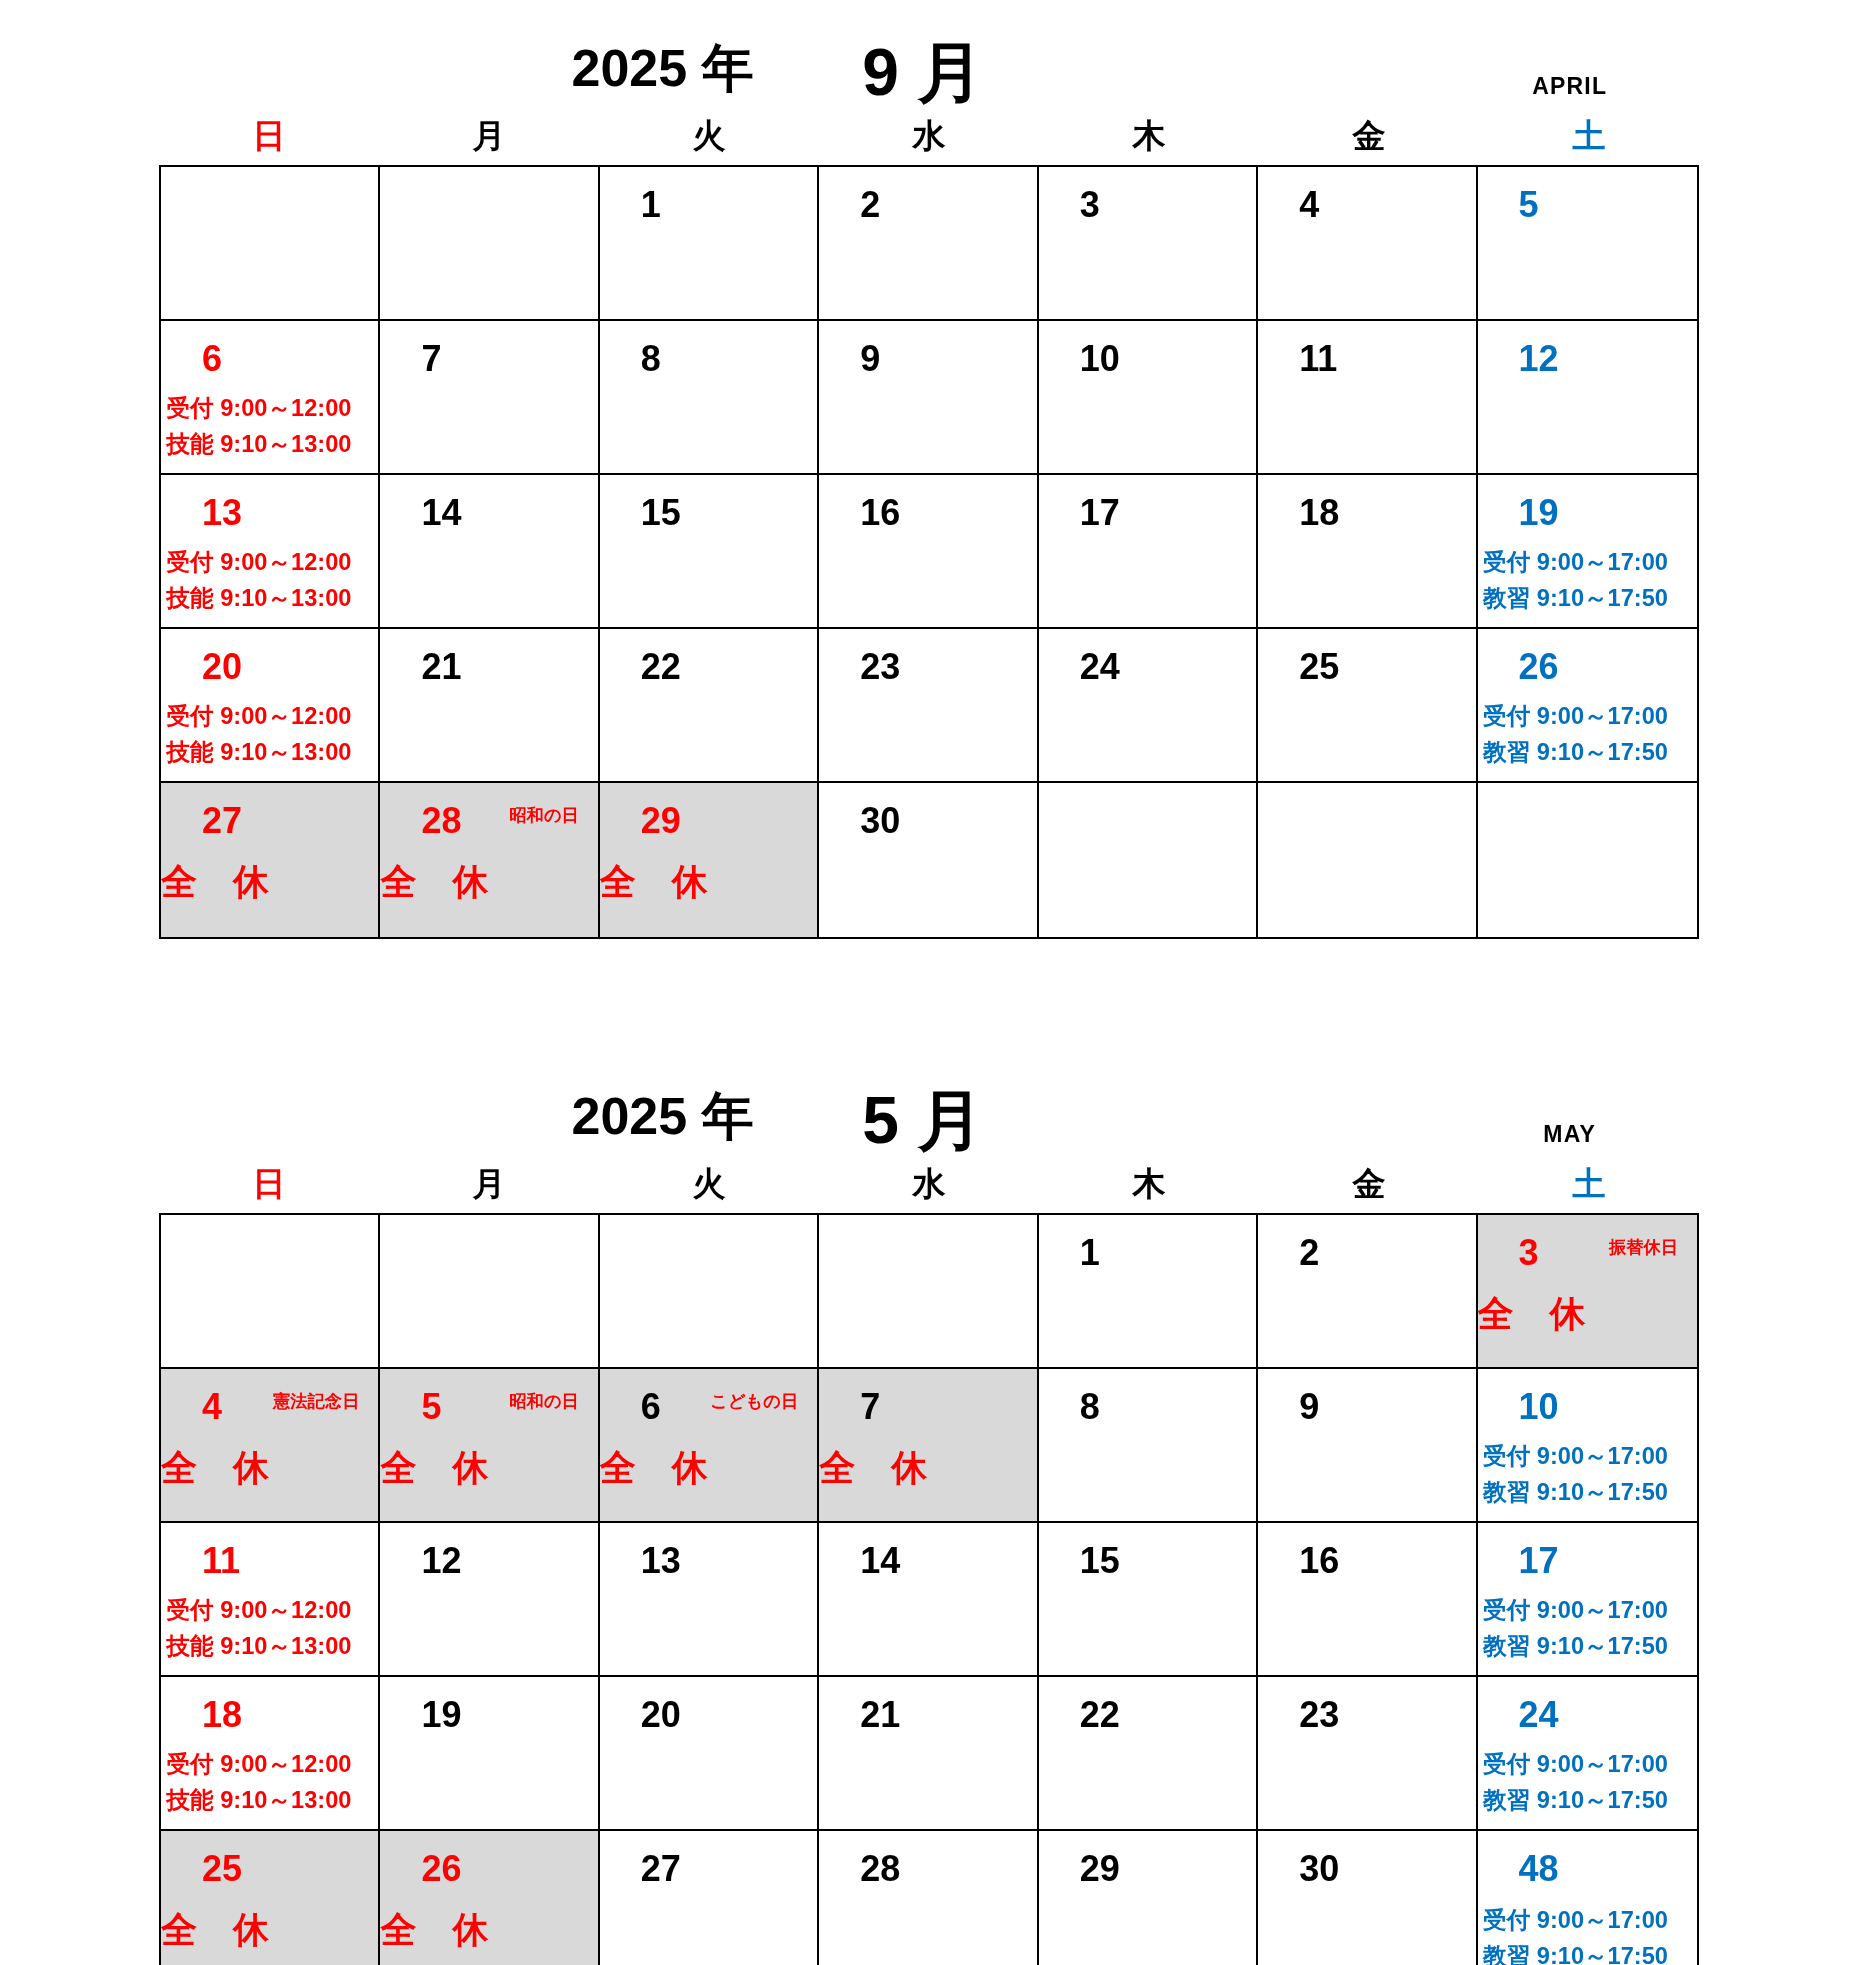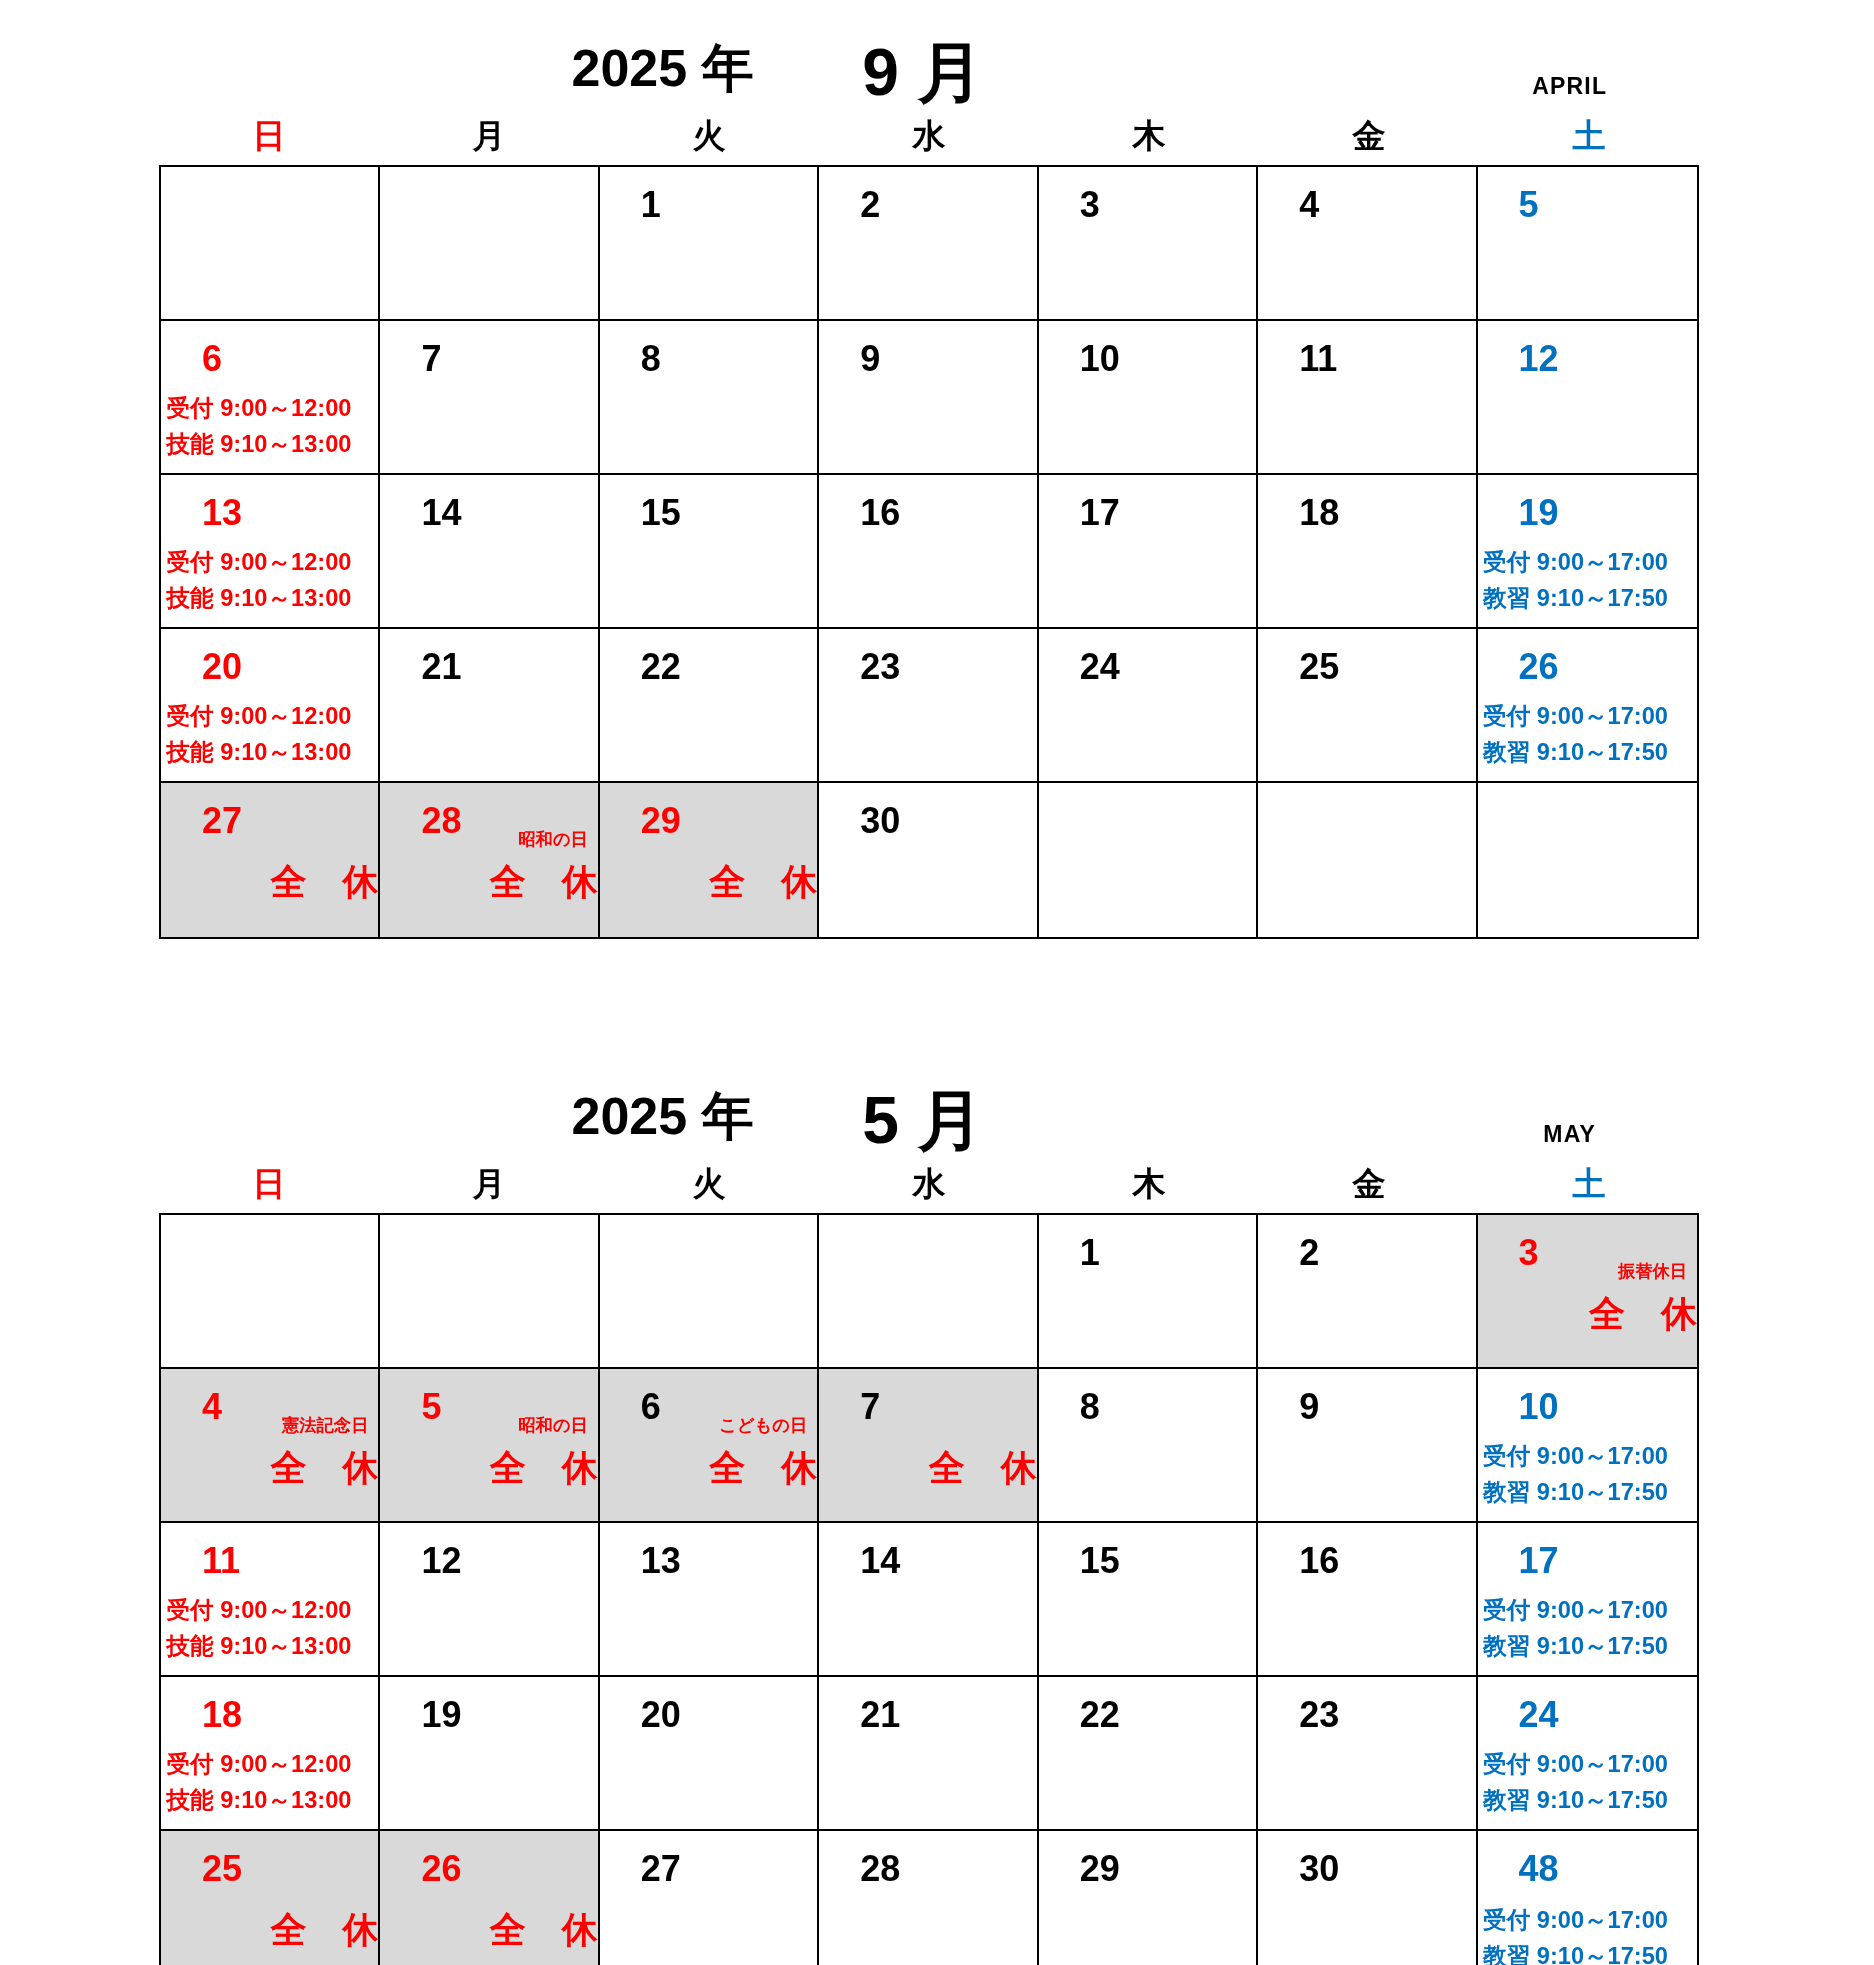--- a/index.html
+++ b/index.html
@@ -27,25 +27,25 @@
   .grid{position:absolute;left:159px;top:165px;width:1540px;height:774px;
         display:grid;grid-template-columns:repeat(7,1fr);grid-template-rows:repeat(5,1fr);
         border:2.4px solid #000;box-sizing:border-box;background:#FFFFFF;}
   .cell{position:relative;border-right:2.4px solid #000;border-bottom:2.4px solid #000;
         box-sizing:border-box;background:#FFFFFF;}
   .cell:nth-child(7n){border-right:none;}
   .cell:nth-child(n+29){border-bottom:none;}
   .cell.gray{background:#D9D9D9;}
 
   .num{position:absolute;top:19.7px;left:41px;font-size:36px;line-height:1;}
-  .hlabel{position:absolute;top:23.6px;right:10px;font-size:17.3px;line-height:1;
-          color:#FF0000;white-space:nowrap;margin-top:24px;}
+  .hlabel{position:absolute;top:23.6px;right:19px;font-size:17.3px;line-height:1;
+          color:#FF0000;white-space:nowrap;}
   .times{position:absolute;left:5.5px;bottom:10.2px;font-size:23.6px;line-height:1.55;
           white-space:nowrap;}
-  .zen{position:absolute;left:0;width:100%;top:81px;text-align:right;
+  .zen{position:absolute;left:0;width:100%;top:81px;text-align:left;
           font-size:36px;line-height:1;color:#FF0000;white-space:nowrap;}
 </style>
 </head>
 <body>
 
 <section class="cal" id="cal-april">
   <div class="cal-title">
     <span class="t-year">2025 年</span>
     <span class="t-month">9 月</span>
     <span class="t-en">APRIL</span>

